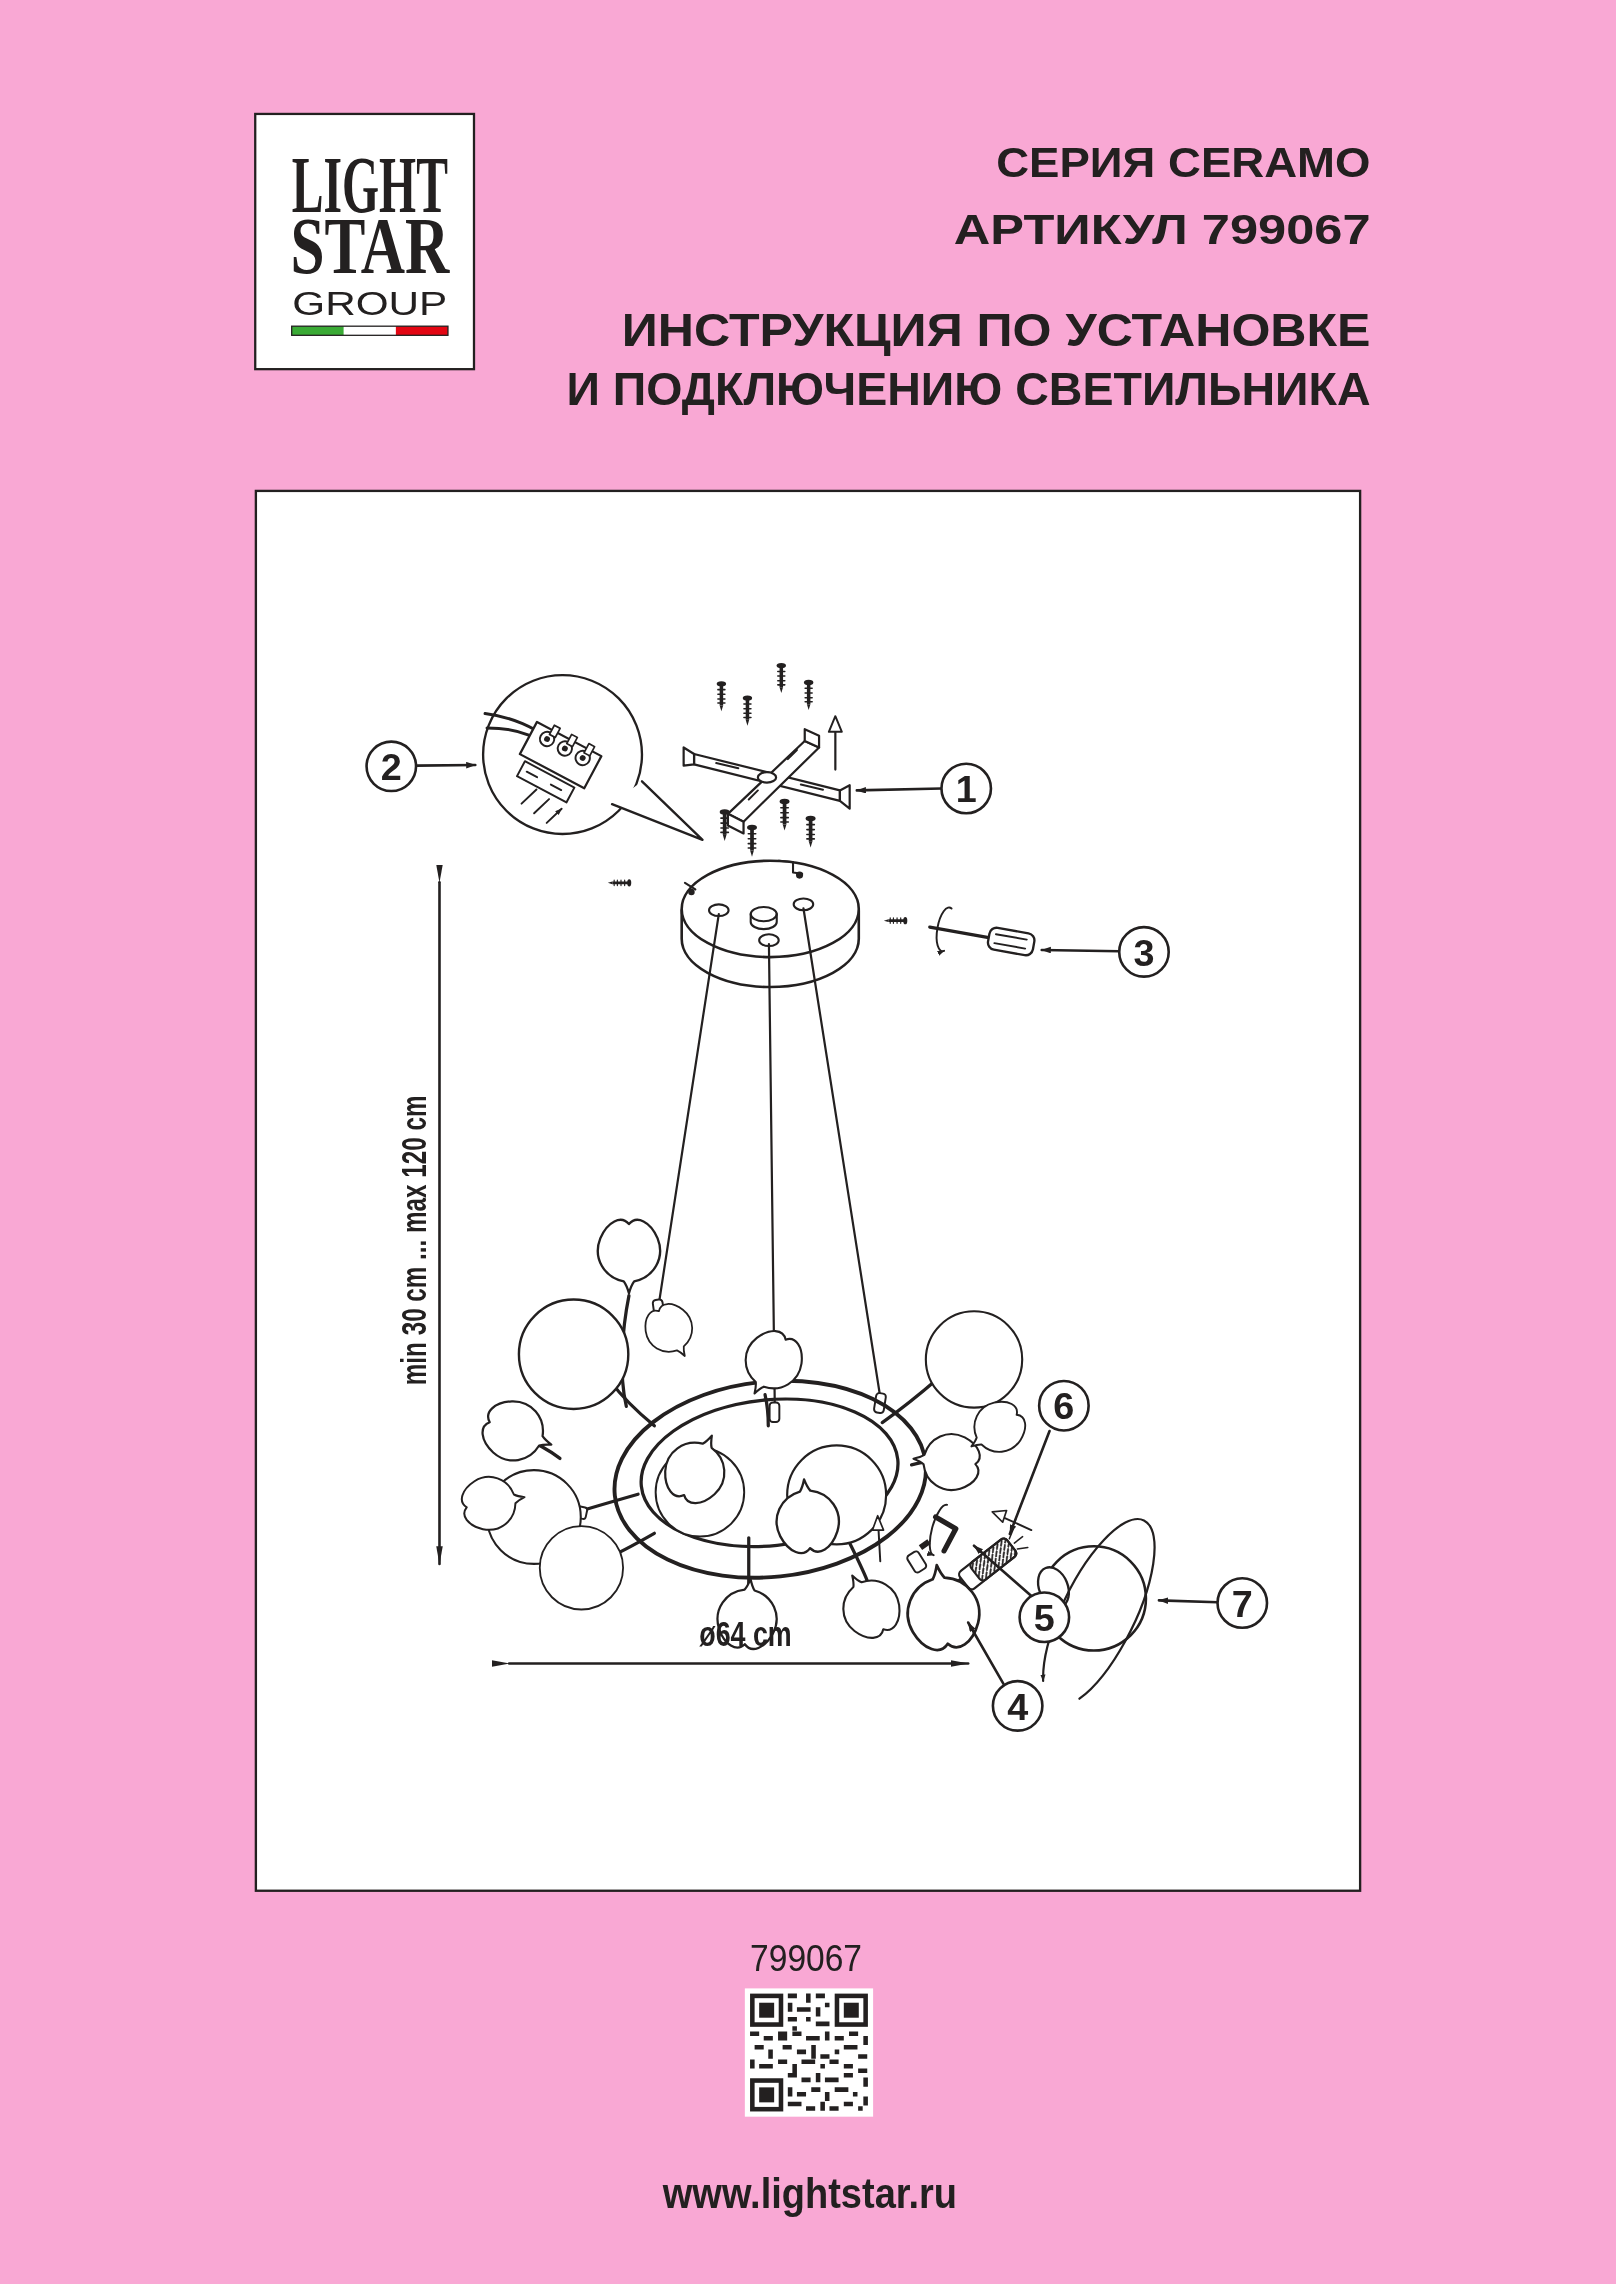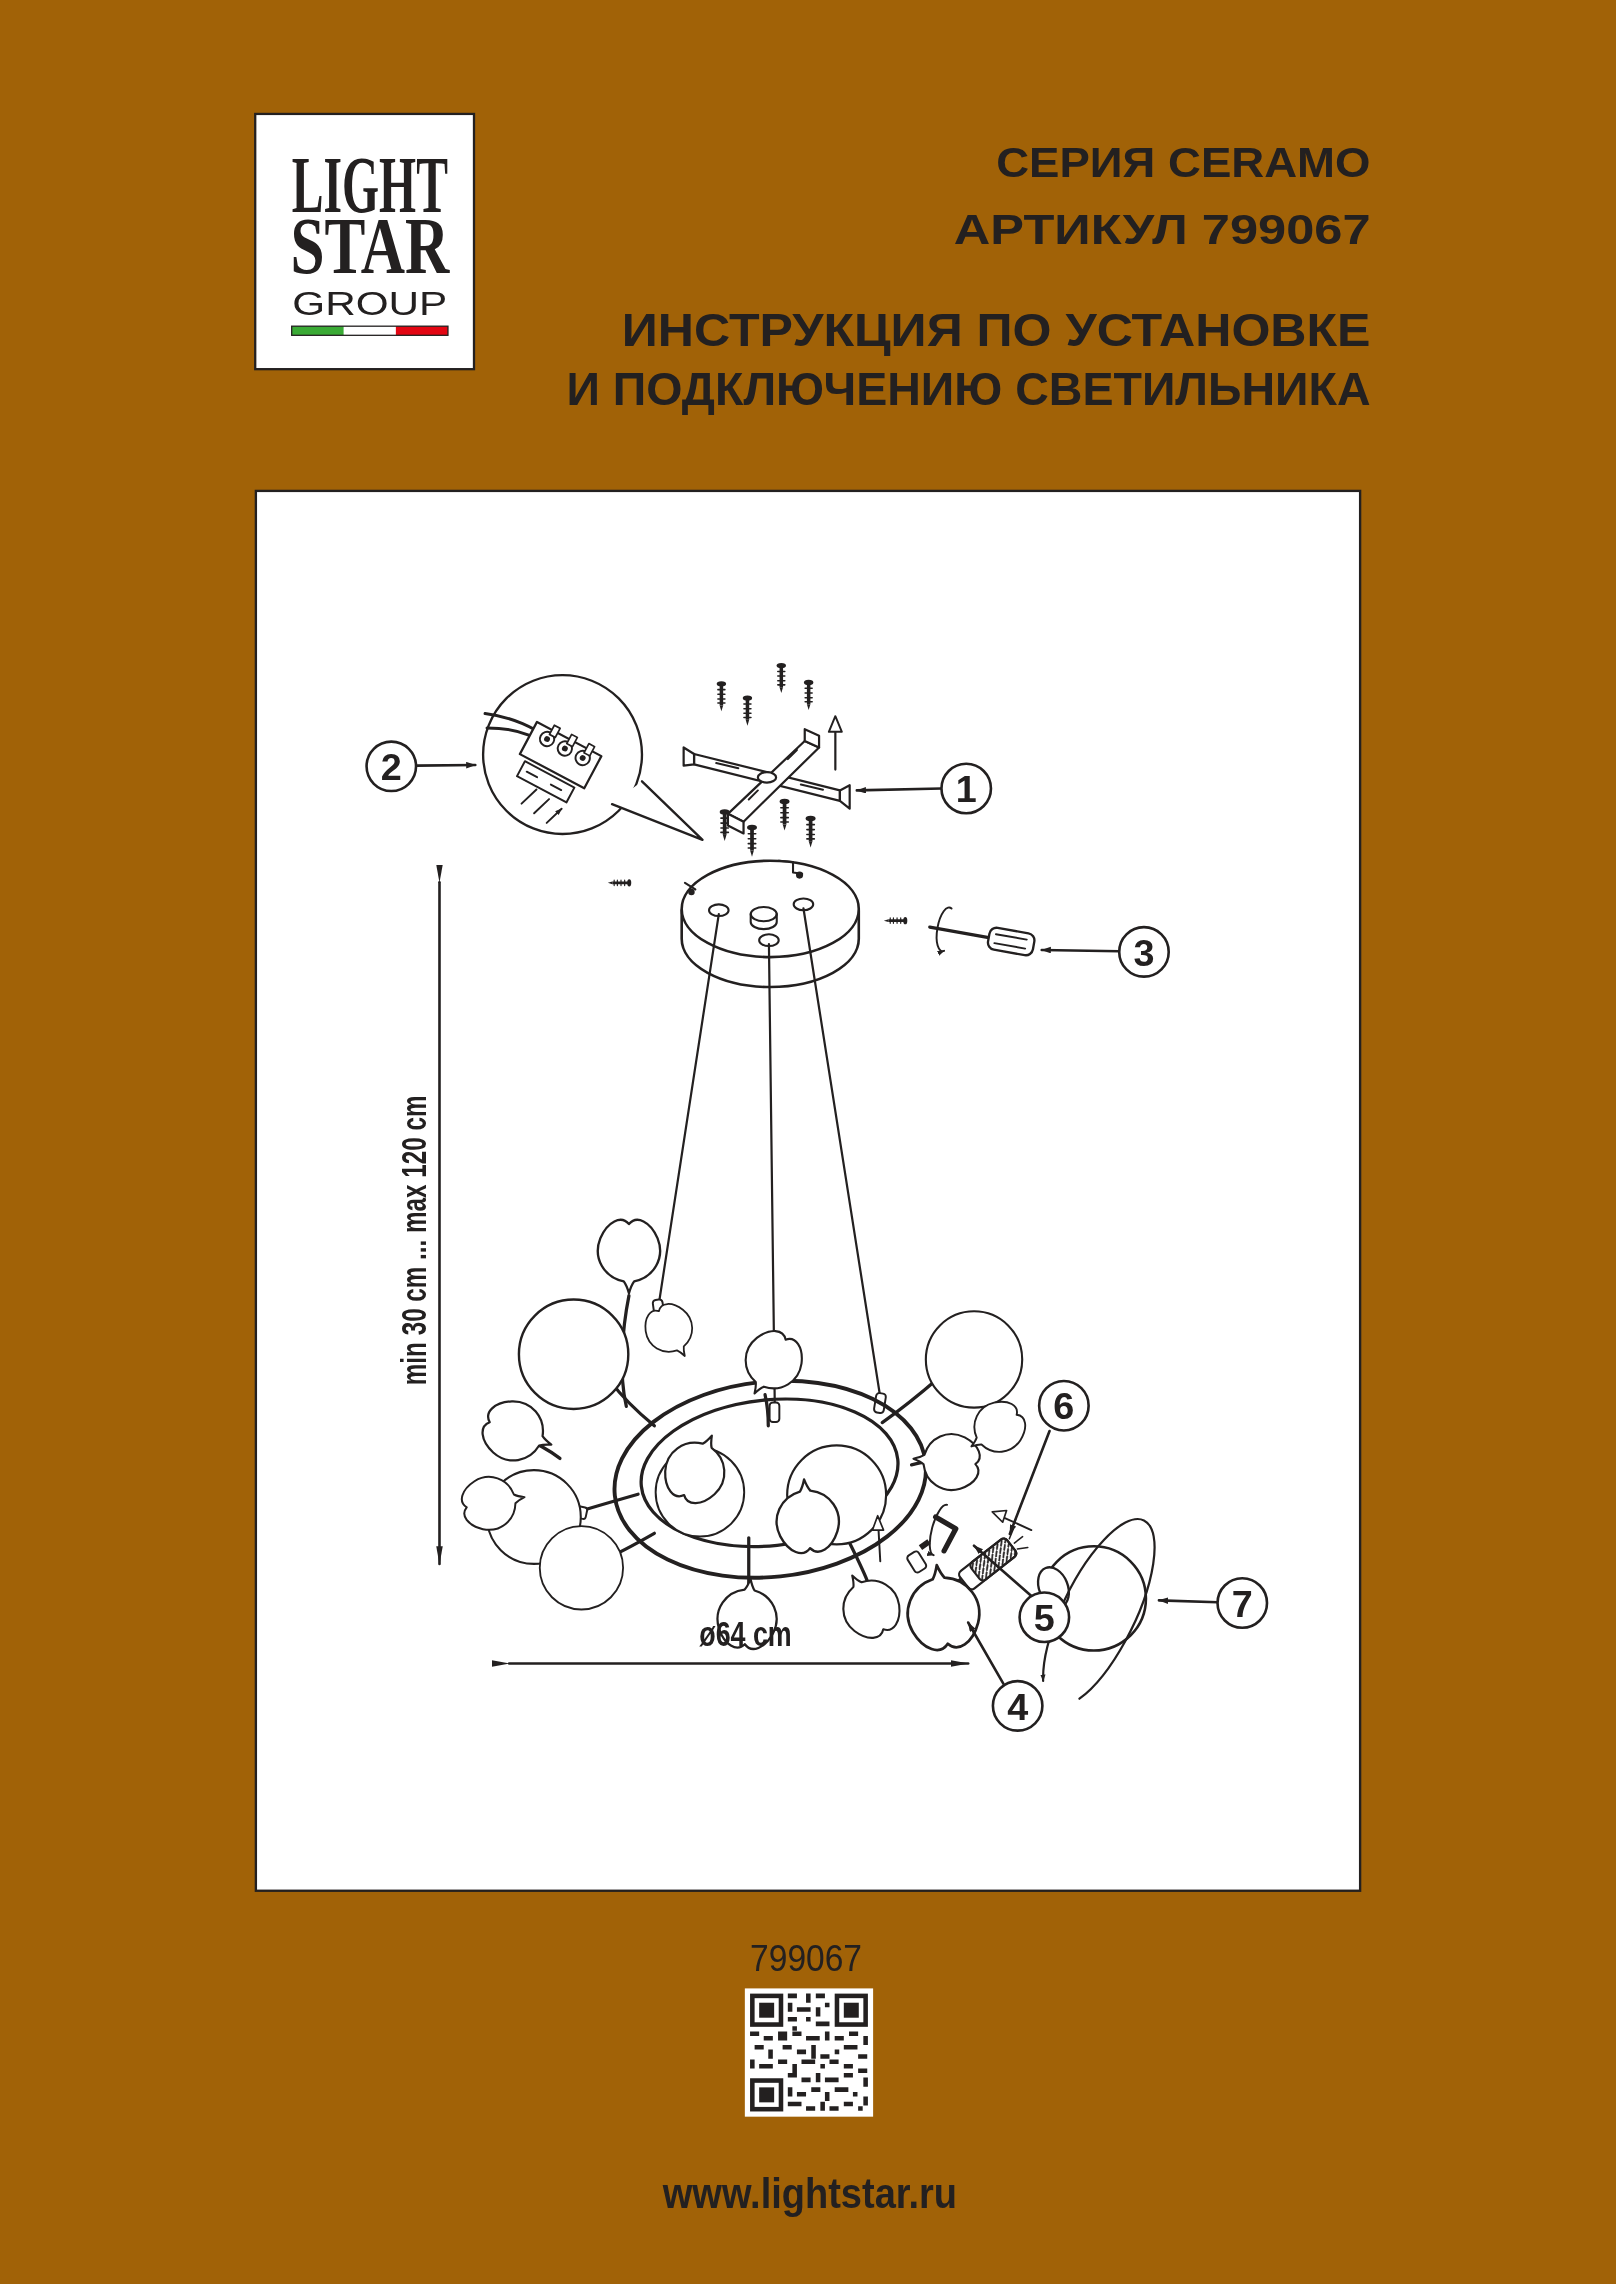--- a/index.html
+++ b/index.html
@@ -1,16 +1,16 @@
 <!DOCTYPE html>
 <html style="font-size:10.4px"><head>
 <meta charset="utf-8">
 <style>
   html,body{margin:0;padding:0;background:#888;}
-  .sheet{width:1616px;height:2284px;background:#a16207;position:relative;margin:0 auto;}
+  .sheet{width:1616px;height:2284px;background:#f9a8d4;position:relative;margin:0 auto;}
   svg{display:block;}
   text{font-family:"Liberation Sans", sans-serif;fill:#232020;}
   .serif{font-family:"Liberation Serif", serif;}
   .ln{stroke:#232020;fill:none;}
 </style>
 </head>
 <body>
 
 <div class="sheet">
 <svg width="1616" height="2284" viewBox="0 0 2482 3508" xmlns="http://www.w3.org/2000/svg">

